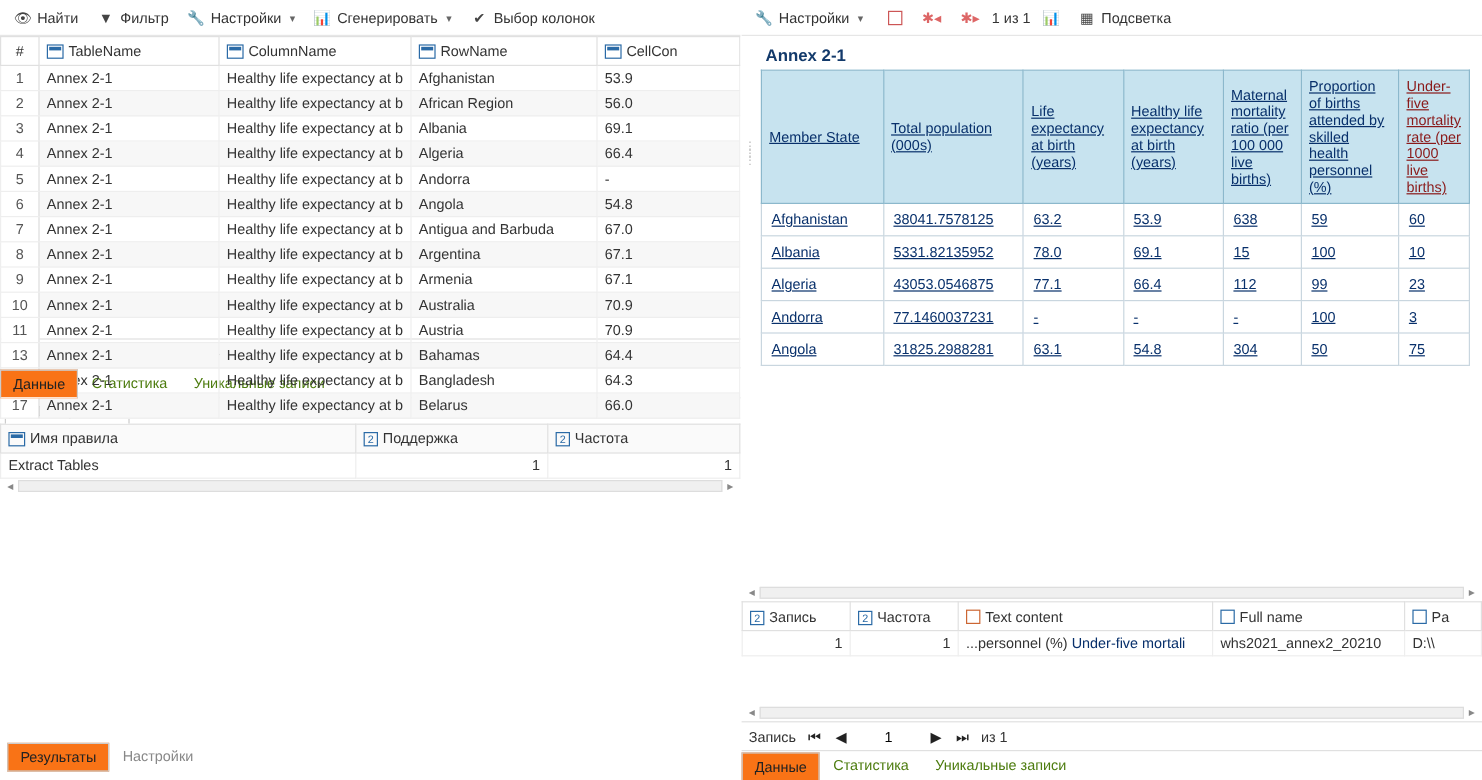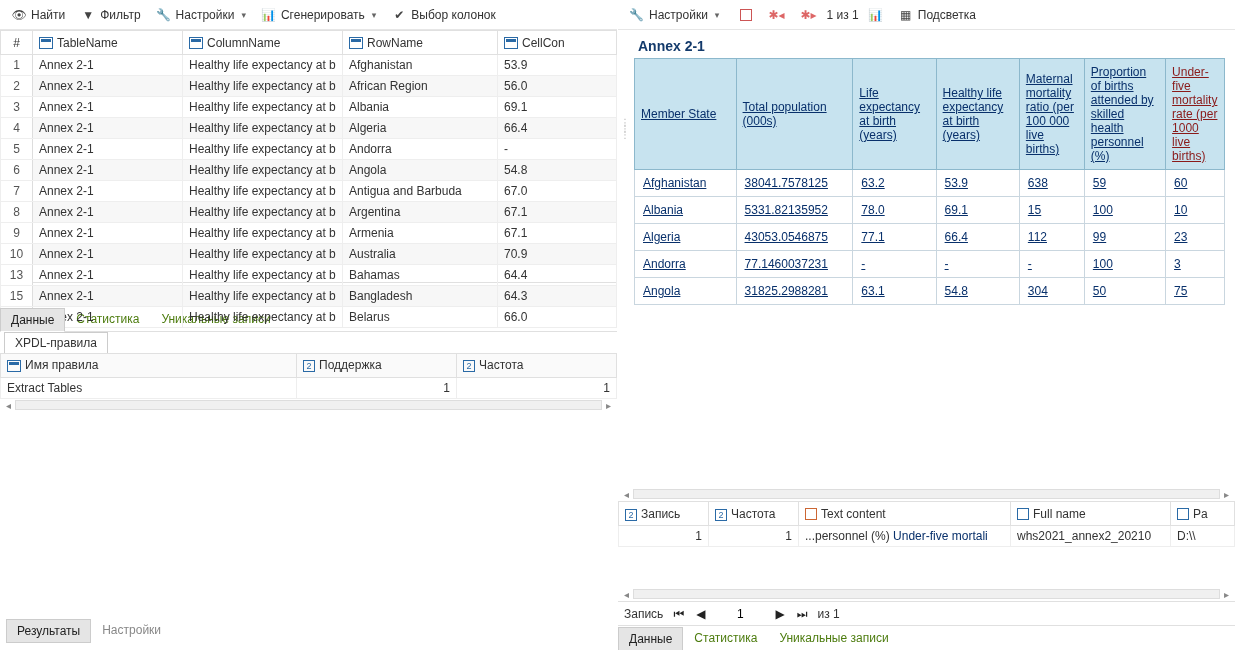--- a/index.html
+++ b/index.html
@@ -65,21 +65,21 @@
 }
 .recnav .navbtn { cursor:pointer; color:#222; padding:0 2px;}
 .recnav input { width:50px; border:none; text-align:center; font-size:12px; background:transparent;}
 
 
 .tabs { display:flex; gap:0; border-top:1px solid #e0e0e0; background:#fff; }
 .tab {
   padding:4px 10px; font-size:12px; color:#4d7c0f; cursor:pointer;
   border:1px solid transparent; border-bottom:none;
 }
-.tab.active { color:#222; border:1px solid #ccc; border-bottom:1px solid #fff; background:#e5e5e5; position:relative; top:1px;}
+.tab.active { color:#222; border:1px solid #ccc; border-bottom:1px solid #fff; background:#f97316; position:relative; top:1px;}
 
 
 .xpdl-wrap { border-top:1px solid #e0e0e0; }
 .xpdl-tab { display:inline-block; padding:3px 10px; border:1px solid #ccc; border-bottom:none; font-size:12px; margin-left:4px; background:#fff;}
 .xpdl-grid thead th { background:#fafafa;}
 .numhdr-icon { display:inline-block; width:12px; height:12px; border:1px solid #2a6aa6; color:#2a6aa6; font-size:9px; text-align:center; line-height:11px; margin-right:4px;}
 
 
 .bottom-tabs { position:absolute; bottom:8px; left:6px; display:flex;}
 .bottom-tabs .tab { border:1px solid #ccc; }
@@ -224,20 +224,27 @@
   <td>Annex 2-1</td>
   <td>Healthy life expectancy at b</td>
   <td>Armenia</td>
   <td>67.1</td>
               </tr>
               <tr>
                 <td class="rownum">10</td>
   <td>Annex 2-1</td>
   <td>Healthy life expectancy at b</td>
   <td>Australia</td>
+  <td>70.9</td>
+              </tr>
+              <tr>
+                <td class="rownum">11</td>
+  <td>Annex 2-1</td>
+  <td>Healthy life expectancy at b</td>
+  <td>Austria</td>
   <td>70.9</td>
               </tr>
               <tr>
                 <td class="rownum">13</td>
   <td>Annex 2-1</td>
   <td>Healthy life expectancy at b</td>
   <td>Bahamas</td>
   <td>64.4</td>
               </tr>
               <tr>

